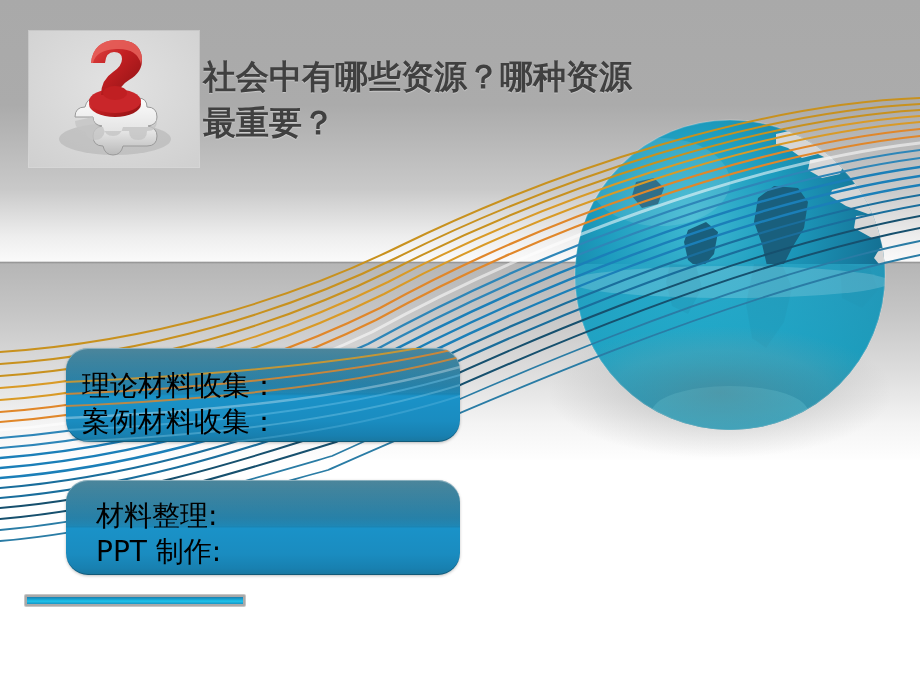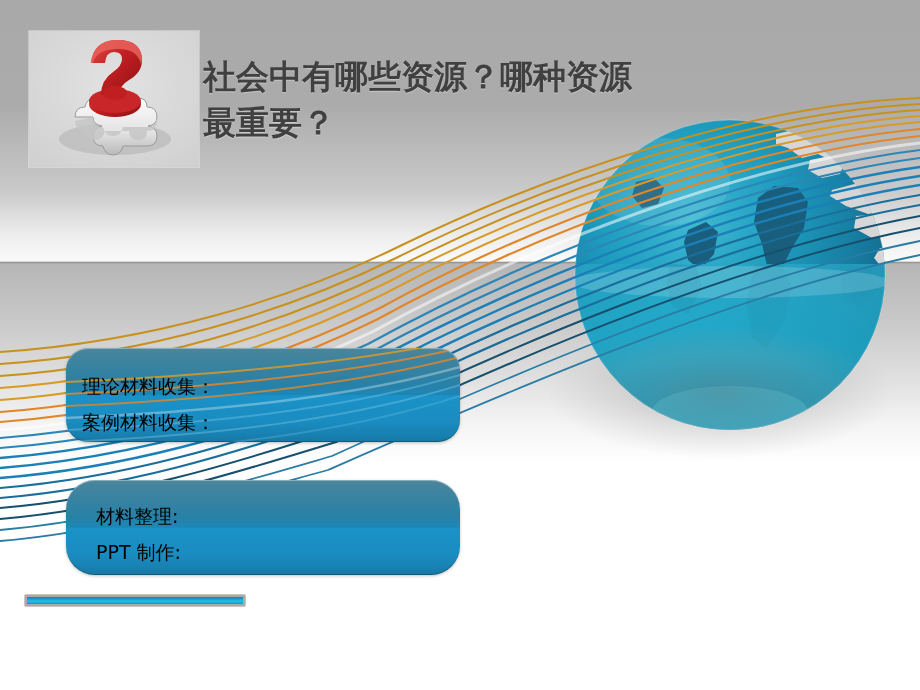--- a/index.html
+++ b/index.html
@@ -78,27 +78,27 @@
       inset 0 -1px 0 rgba(0,0,0,.25),
       0 1px 3px rgba(0,0,0,.25);
     overflow:hidden;
   }
   .box::after{
     content:"";position:absolute;left:0;right:0;top:0;height:48%;
     background:linear-gradient(to bottom,rgba(255,255,255,.16),rgba(255,255,255,.02));
     pointer-events:none;
   }
   #box1{left:66px;top:348px;width:394px;height:94px;}
-  #box2{left:66px;top:480px;width:394px;height:95px;border-radius:29px;}
+  #box2{left:66px;top:480px;width:394px;height:95px;}
 
   .box-text{
     position:absolute;z-index:3;
     color:#000000;
     font-family:"DejaVu Sans","Liberation Sans",sans-serif;
-    font-size:19px;
+    font-size:28px;
     line-height:36px;
     white-space:pre-line;
   }
   #box1 .box-text{left:16px;top:20px;}
   #box2 .box-text{left:30px;top:18px;}
 
   
   .accent-bar{
     position:absolute;left:25px;top:595px;width:220px;height:11px;
     background:#a9a9a9;

